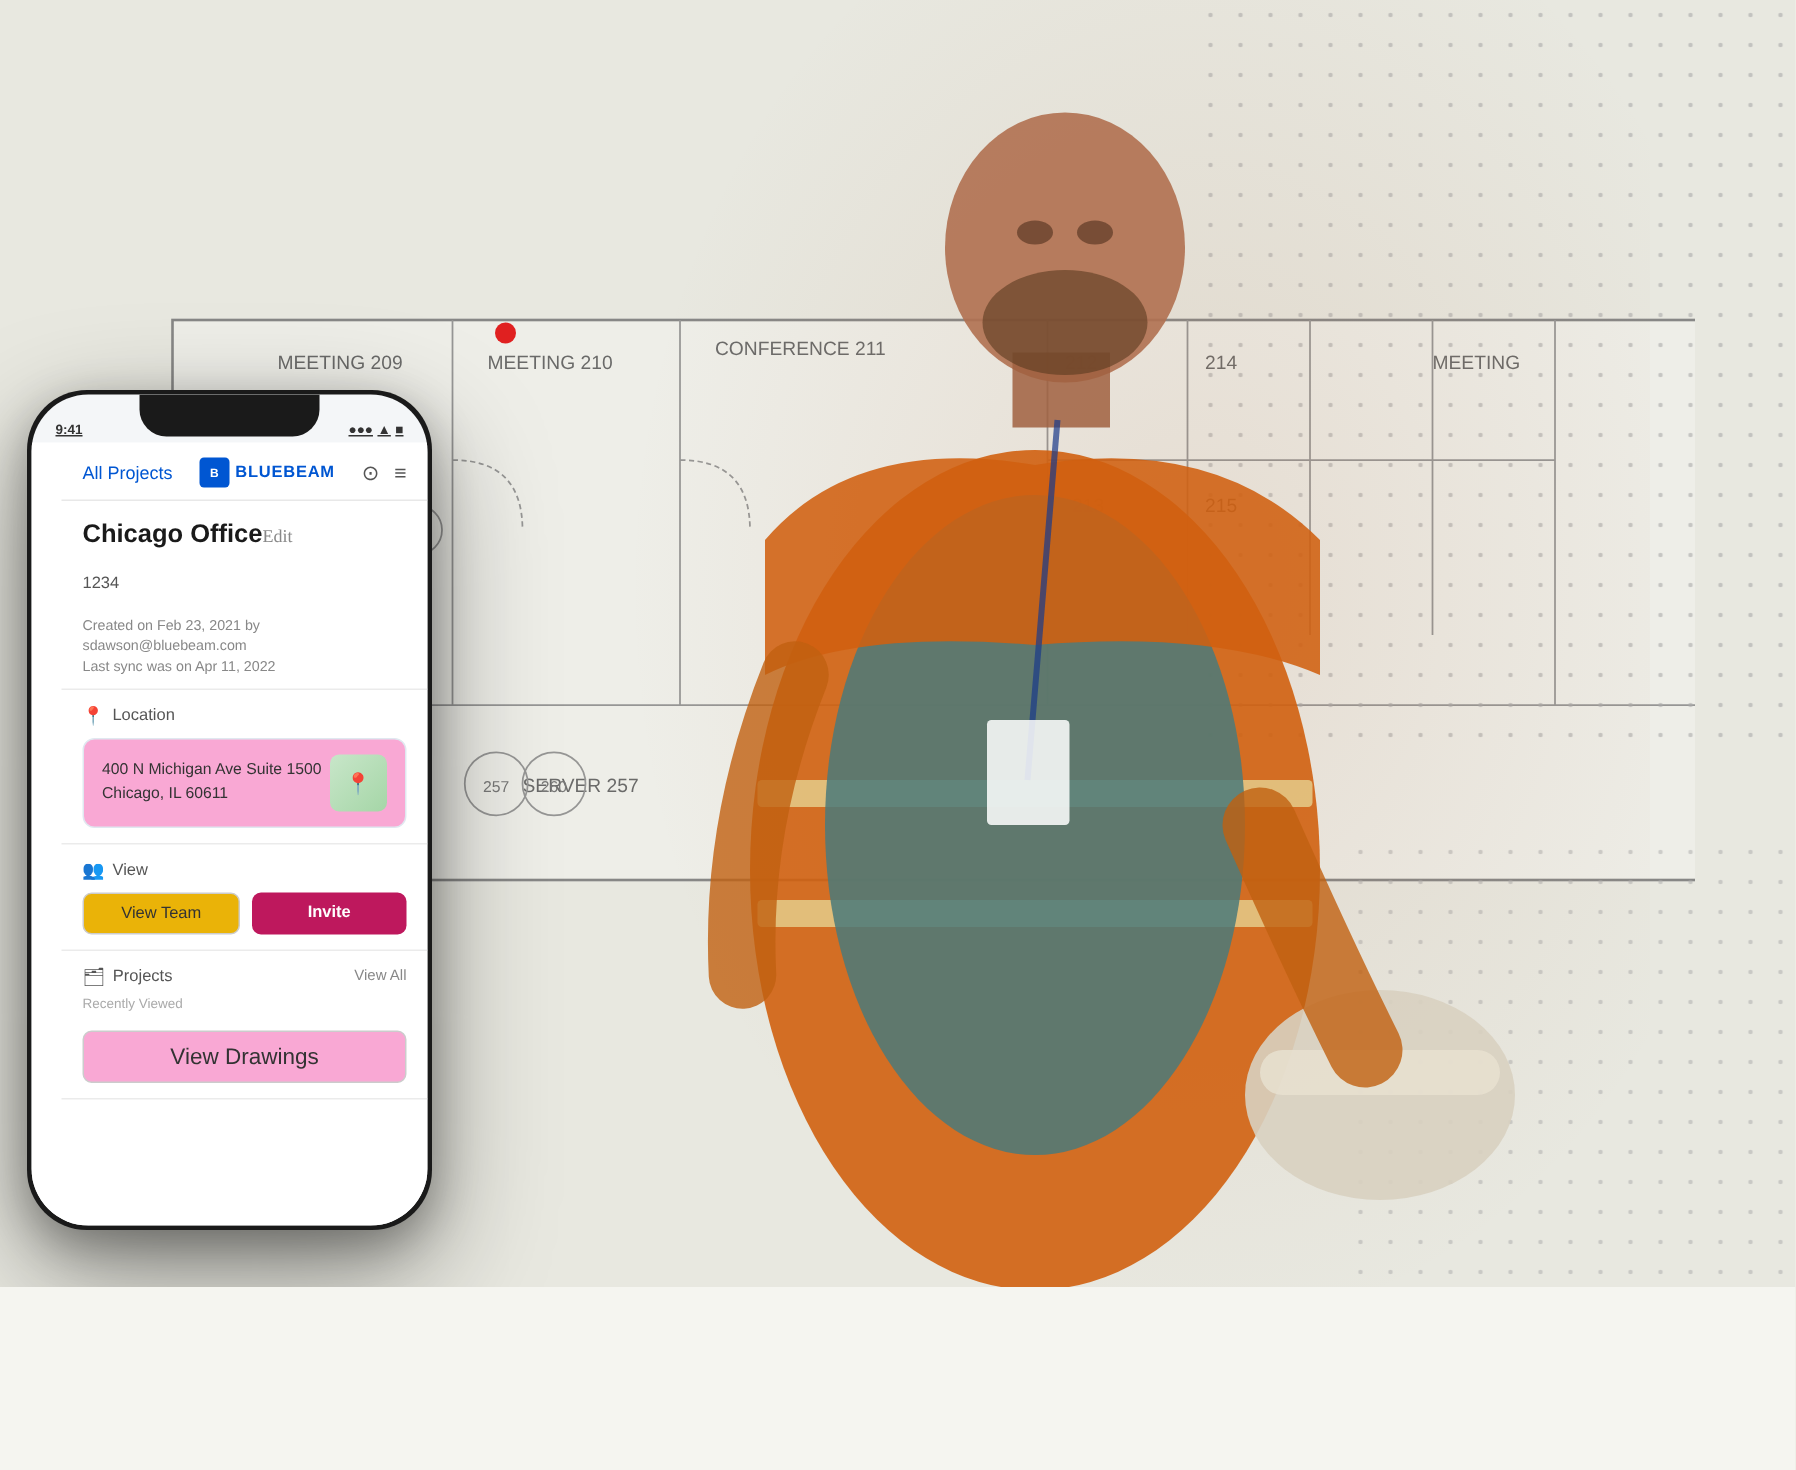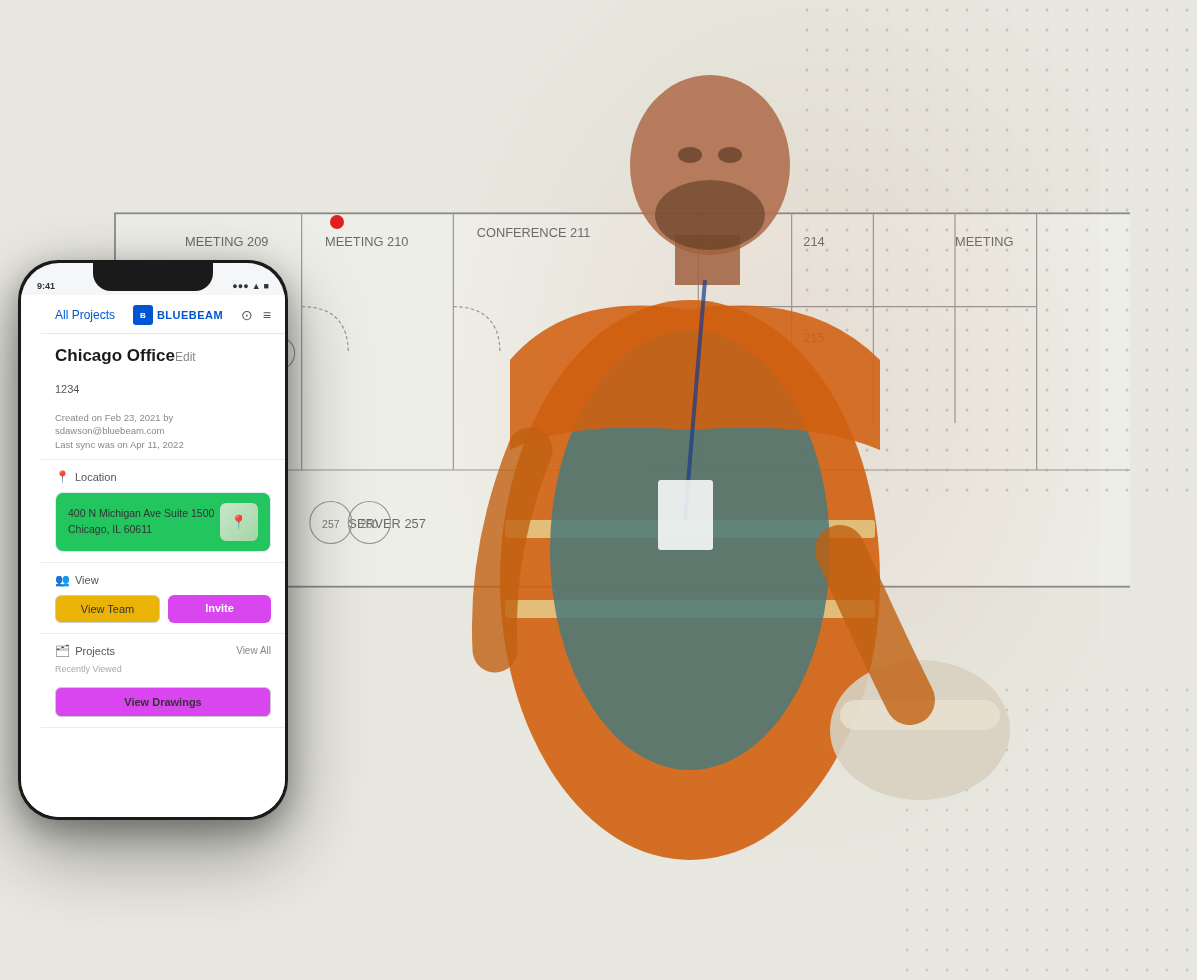--- a/index.html
+++ b/index.html
@@ -75,20 +75,21 @@
     
     .phone-status-bar {
       height: 32px;
       display: flex;
       align-items: flex-end;
       justify-content: space-between;
       padding: 0 16px 4px;
       font-size: 10px;
       font-weight: 600;
       color: #333;
+      text-decoration: underline;
     }
 
     .status-left { font-size: 9px; }
     .status-right {
       display: flex;
       align-items: center;
       gap: 3px;
       font-size: 9px;
     }
 
@@ -166,20 +167,21 @@
 
     .project-title {
       font-size: 17px;
       font-weight: 700;
       color: #1a1a1a;
     }
 
     .project-edit {
       font-size: 12px;
       color: #888;
+      font-family: Liberation Serif, serif;
     }
 
     .project-id {
       font-size: 11px;
       color: #555;
       margin-bottom: 16px;
     }
 
     .project-meta {
       font-size: 9.5px;
@@ -202,21 +204,21 @@
       gap: 5px;
       margin-bottom: 8px;
     }
 
     .section-icon {
       font-size: 12px;
     }
 
     
     .location-card {
-      background: #22c55e;
+      background: #f9a8d4;
       border: 1px solid #e0e8f0;
       border-radius: 8px;
       padding: 10px 12px;
       display: flex;
       align-items: center;
       justify-content: space-between;
     }
 
     .location-text {
       font-size: 10.5px;
@@ -257,21 +259,21 @@
       font-size: 11px;
       font-weight: 500;
       color: #333;
       text-align: center;
     }
 
     .btn-solid {
       flex: 1;
       padding: 7px;
       border: none;
-      background: #d946ef;
+      background: #be185d;
       border-radius: 6px;
       font-size: 11px;
       font-weight: 600;
       color: white;
       text-align: center;
     }
 
     
     .drawings-header {
       display: flex;
@@ -288,24 +290,24 @@
     .recently-viewed {
       font-size: 9px;
       color: #aaa;
       margin-bottom: 13px;
     }
 
     .btn-view-drawings {
       width: 100%;
       padding: 8px;
       border: 1px solid #ccc;
-      background: #d946ef;
+      background: #f9a8d4;
       border-radius: 6px;
-      font-size: 11px;
-      font-weight: 700;
+      font-size: 15px;
+      font-weight: 400;
       color: #333;
       text-align: center;
     }
 
     
     .bp-line { stroke: #888; stroke-width: 1; fill: none; }
     .bp-text { font-size: 11px; fill: #555; font-family: Arial, sans-serif; }
     .bp-text-sm { font-size: 9px; fill: #666; font-family: Arial, sans-serif; }
     .bp-room { stroke: #777; stroke-width: 1.5; fill: rgba(255,255,255,0.3); }
 
@@ -325,21 +327,21 @@
       left: 350px;
       width: 750px;
       height: 980px;
       background: radial-gradient(ellipse at 60% 40%, rgba(180,120,80,0.15) 0%, transparent 60%);
       pointer-events: none;
     }
 
     .scene-container {
       position: relative;
       width: 1197px;
-      height: 980px;
+      height: 858px;
       overflow: hidden;
     }
 
     
     .red-dot {
       position: absolute;
       width: 14px;
       height: 14px;
       background: #e02020;
       border-radius: 50%;

